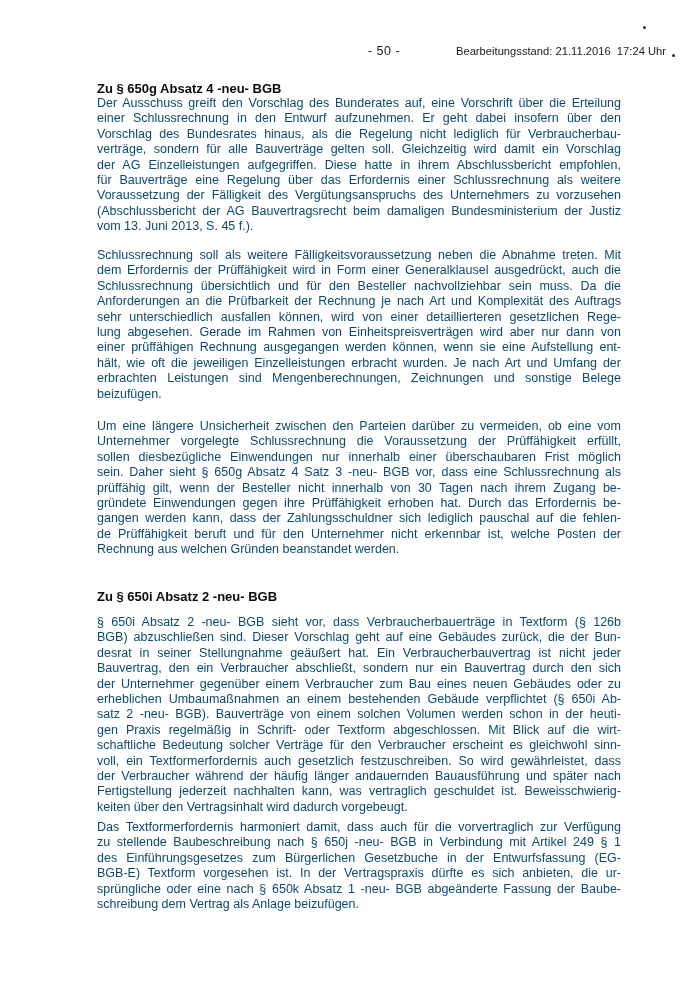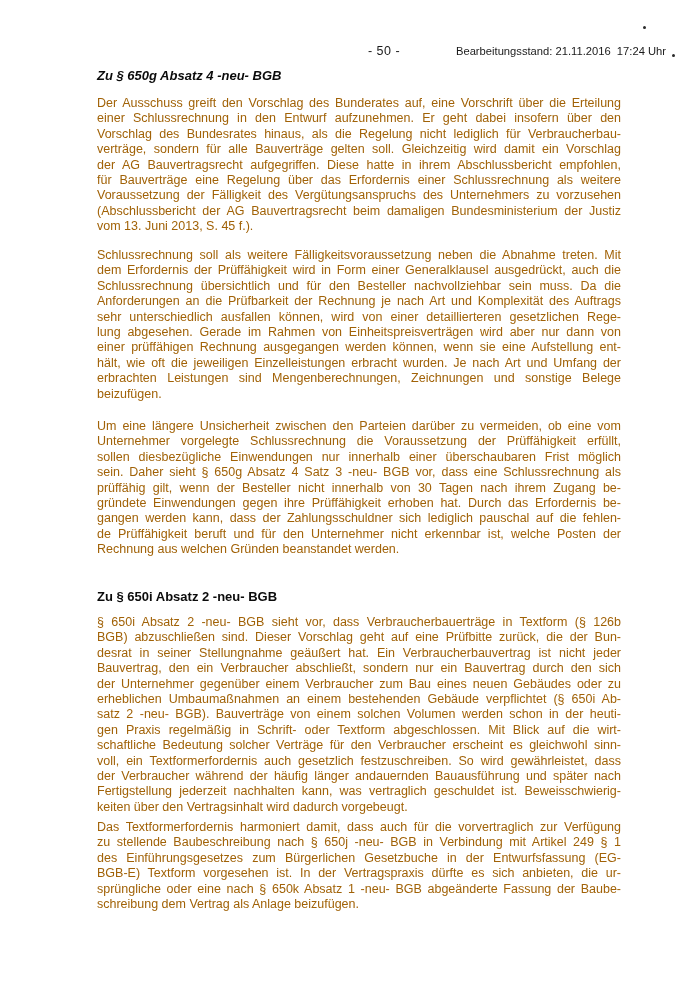--- a/index.html
+++ b/index.html
@@ -20,25 +20,25 @@
     font-size:12.5px;letter-spacing:.5px;
   }
   .status{
     position:absolute;right:66px;top:1px;text-align:right;
     font-size:11.2px;white-space:pre;
   }
   .heading{
     position:absolute;left:97px;width:524px;
     font-size:13px;font-weight:bold;color:#0b0b0b;
   }
-  .h1{top:68px;font-style:italic;}
+  .h1{top:81px;}
   .h2{top:589px;}
   .para{
     position:absolute;left:97px;width:524px;
-    font-size:12.5px;line-height:15.4px;color:#a16207;
+    font-size:12.5px;line-height:15.4px;color:#0c4a6e;
   }
   .p1{top:96px;}
   .p2{top:248px;}
   .p3{top:419px;}
   .p4{top:615px;}
   .p5{top:820px;}
   .ln{
     text-align:justify;
     text-align-last:justify;
     -moz-text-align-last:justify;
@@ -69,21 +69,21 @@
   <span class="stray a"></span>
   <span class="stray b"></span>
 
   <div class="heading h1">Zu § 650g Absatz 4 -neu- BGB</div>
 
   <div class="para p1">
       <div class="ln">Der Ausschuss greift den Vorschlag des Bunderates auf, eine Vorschrift über die Erteilung</div>
       <div class="ln">einer Schlussrechnung in den Entwurf aufzunehmen. Er geht dabei insofern über den</div>
       <div class="ln">Vorschlag des Bundesrates hinaus, als die Regelung nicht lediglich für Verbraucherbau-</div>
       <div class="ln">verträge, sondern für alle Bauverträge gelten soll. Gleichzeitig wird damit ein Vorschlag</div>
-      <div class="ln">der AG Bauvertragsrecht aufgegriffen. Diese hatte in ihrem Abschlussbericht empfohlen,</div>
+      <div class="ln">der AG Einzelleistungen aufgegriffen. Diese hatte in ihrem Abschlussbericht empfohlen,</div>
       <div class="ln">für Bauverträge eine Regelung über das Erfordernis einer Schlussrechnung als weitere</div>
       <div class="ln">Voraussetzung der Fälligkeit des Vergütungsanspruchs des Unternehmers zu vorzusehen</div>
       <div class="ln">(Abschlussbericht der AG Bauvertragsrecht beim damaligen Bundesministerium der Justiz</div>
       <div class="ln ln-last">vom 13. Juni 2013, S. 45 f.).</div>
     </div>
   <div class="para p2">
       <div class="ln">Schlussrechnung soll als weitere Fälligkeitsvoraussetzung neben die Abnahme treten. Mit</div>
       <div class="ln">dem Erfordernis der Prüffähigkeit wird in Form einer Generalklausel ausgedrückt, auch die</div>
       <div class="ln">Schlussrechnung übersichtlich und für den Besteller nachvollziehbar sein muss. Da die</div>
       <div class="ln">Anforderungen an die Prüfbarkeit der Rechnung je nach Art und Komplexität des Auftrags</div>
@@ -103,21 +103,21 @@
       <div class="ln">gründete Einwendungen gegen ihre Prüffähigkeit erhoben hat. Durch das Erfordernis be-</div>
       <div class="ln">gangen werden kann, dass der Zahlungsschuldner sich lediglich pauschal auf die fehlen-</div>
       <div class="ln">de Prüffähigkeit beruft und für den Unternehmer nicht erkennbar ist, welche Posten der</div>
       <div class="ln ln-last">Rechnung aus welchen Gründen beanstandet werden.</div>
     </div>
 
   <div class="heading h2">Zu § 650i Absatz 2 -neu- BGB</div>
 
   <div class="para p4">
       <div class="ln">§ 650i Absatz 2 -neu- BGB sieht vor, dass Verbraucherbauerträge in Textform (§ 126b</div>
-      <div class="ln">BGB) abzuschließen sind. Dieser Vorschlag geht auf eine Prüfbitte zurück, die der Bun-</div>
+      <div class="ln">BGB) abzuschließen sind. Dieser Vorschlag geht auf eine Gebäudes zurück, die der Bun-</div>
       <div class="ln">desrat in seiner Stellungnahme geäußert hat. Ein Verbraucherbauvertrag ist nicht jeder</div>
       <div class="ln">Bauvertrag, den ein Verbraucher abschließt, sondern nur ein Bauvertrag durch den sich</div>
       <div class="ln">der Unternehmer gegenüber einem Verbraucher zum Bau eines neuen Gebäudes oder zu</div>
       <div class="ln">erheblichen Umbaumaßnahmen an einem bestehenden Gebäude verpflichtet (§ 650i Ab-</div>
       <div class="ln">satz 2 -neu- BGB). Bauverträge von einem solchen Volumen werden schon in der heuti-</div>
       <div class="ln">gen Praxis regelmäßig in Schrift- oder Textform abgeschlossen. Mit Blick auf die wirt-</div>
       <div class="ln">schaftliche Bedeutung solcher Verträge für den Verbraucher erscheint es gleichwohl sinn-</div>
       <div class="ln">voll, ein Textformerfordernis auch gesetzlich festzuschreiben. So wird gewährleistet, dass</div>
       <div class="ln">der Verbraucher während der häufig länger andauernden Bauausführung und später nach</div>
       <div class="ln">Fertigstellung jederzeit nachhalten kann, was vertraglich geschuldet ist. Beweisschwierig-</div>

